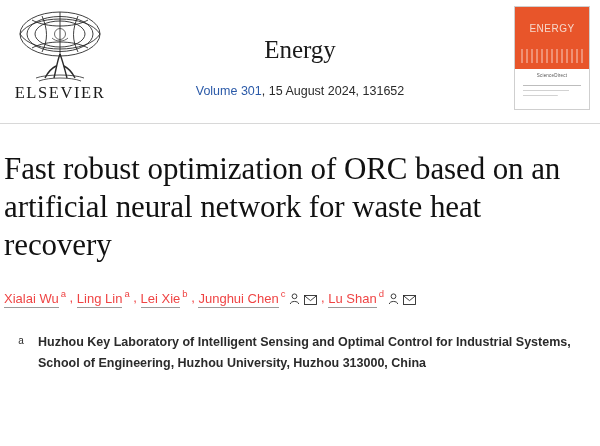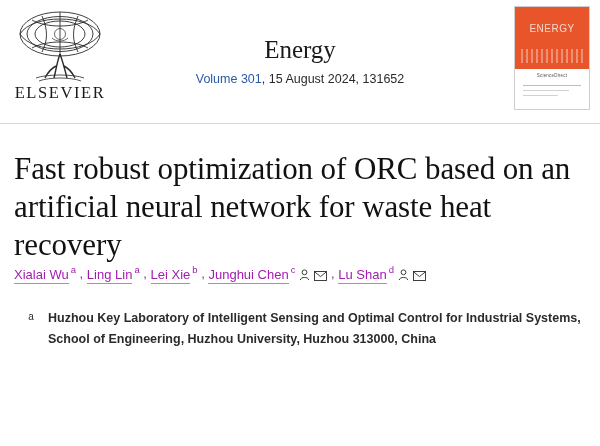--- a/index.html
+++ b/index.html
@@ -60,21 +60,21 @@
   }
   .journal-title {
     font-family: "Liberation Serif", serif;
     font-size: 25px;
     line-height: 1.1;
     color: #1a1a1a;
     font-weight: normal;
     margin: 0;
   }
   .journal-meta {
-    margin-top: 8px;
+    margin-top: 20px;
     font-family: "Liberation Sans", sans-serif;
     font-size: 12.5px;
     color: #2a2a2a;
   }
   .journal-meta .vol-link {
     color: #2b5aa8;
     text-decoration: none;
   }
 
   
@@ -139,36 +139,37 @@
     right: 0;
     text-align: center;
     font-family: "Liberation Sans", sans-serif;
     font-size: 4.5px;
     color: #555555;
     letter-spacing: 0.2px;
   }
 
   
   .article {
-    padding: 26px 14px 0 14px;
+    padding: 26px 14px 0 4px;
   }
   .article-title {
     font-family: "Liberation Serif", serif;
     font-weight: normal;
     font-size: 31px;
     line-height: 1.22;
     margin: 0;
     color: #111111;
     letter-spacing: -0.1px;
   }
 
   .authors {
+    margin-top: 24px;
     font-family: "Liberation Sans", sans-serif;
     font-size: 13px;
-    color: #a21caf;
+    color: #ef4444;
     line-height: 1.5;
   }
   .author {
     display: inline;
     white-space: nowrap;
   }
   .author-name {
     border-bottom: 1px solid #9a9a9a;
     padding-bottom: 1px;
     cursor: pointer;

